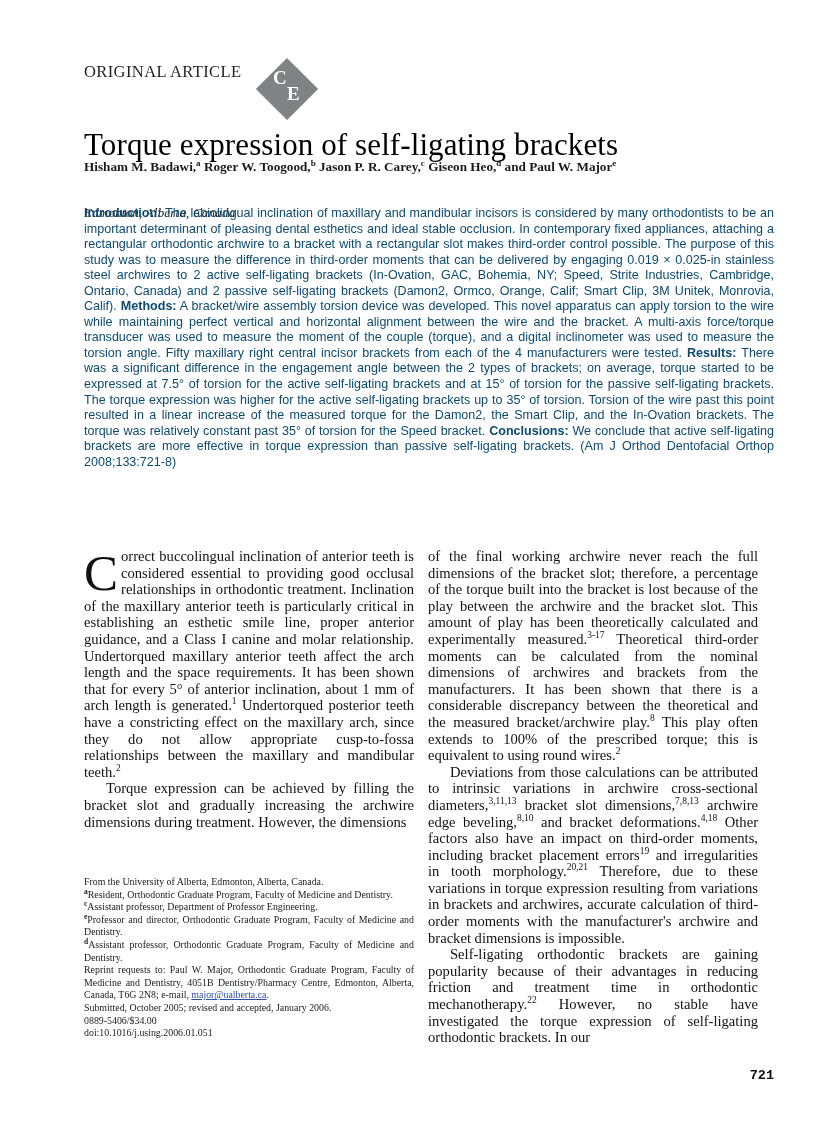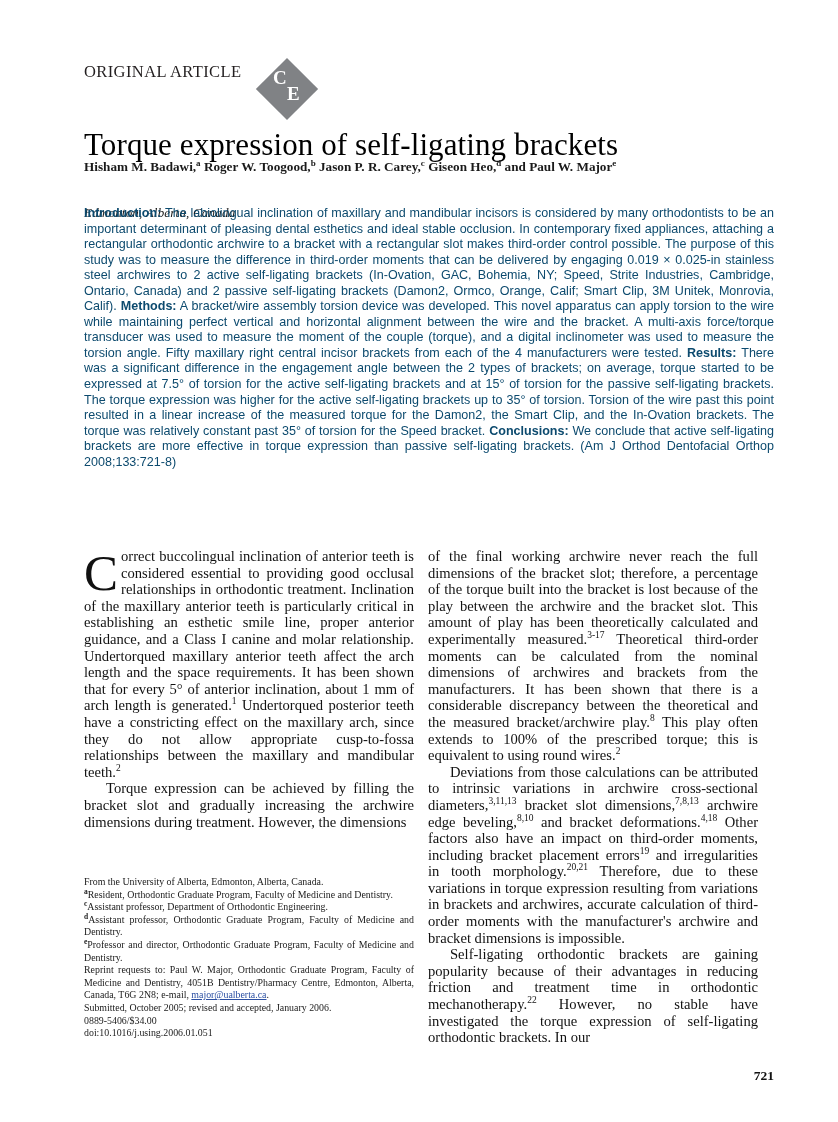--- a/index.html
+++ b/index.html
@@ -209,21 +209,21 @@
   }
   .email-link {
     color: #2b4fa2;
   }
 
   
   .folio {
     position: absolute;
     right: 64px;
     top: 1068px;
-    font-family: Liberation Serif, serif;
+    font-family: Liberation Mono, monospace;
     font-size: 13.5px;
     font-weight: bold;
     color: #111111;
   }
 </style>
 </head>
 <body>
 
 <div class="page">
 
@@ -256,23 +256,23 @@
 
   <div class="col col-right">
     <p class="no-indent"><span>of the final working archwire never reach the full dimensions of the bracket slot; therefore, a percentage of the torque built into the bracket is lost because of the play between the archwire and the bracket slot. This amount of play has been theoretically calculated and experimentally measured.</span><sup>3-17</sup><span> Theoretical third-order moments can be calculated from the nominal dimensions of archwires and brackets from the manufacturers. It has been shown that there is a considerable discrepancy between the theoretical and the measured bracket/archwire play.</span><sup>8</sup><span> This play often extends to 100% of the prescribed torque; this is equivalent to using round wires.</span><sup>2</sup></p>
     <p><span>Deviations from those calculations can be attributed to intrinsic variations in archwire cross-sectional diameters,</span><sup>3,11,13</sup><span> bracket slot dimensions,</span><sup>7,8,13</sup><span> archwire edge beveling,</span><sup>8,10</sup><span> and bracket deformations.</span><sup>4,18</sup><span> Other factors also have an impact on third-order moments, including bracket placement errors</span><sup>19</sup><span> and irregularities in tooth morphology.</span><sup>20,21</sup><span> Therefore, due to these variations in torque expression resulting from variations in brackets and archwires, accurate calculation of third-order moments with the manufacturer's archwire and bracket dimensions is impossible.</span></p>
     <p><span>Self-ligating orthodontic brackets are gaining popularity because of their advantages in reducing friction and treatment time in orthodontic mechanotherapy.</span><sup>22</sup><span> However, no stable have investigated the torque expression of self-ligating orthodontic brackets. In our</span></p>
   </div>
 
   <div class="footnotes">
     <p class="fn">From the University of Alberta, Edmonton, Alberta, Canada.</p>
     <p class="fn"><sup>a</sup><span>Resident, Orthodontic Graduate Program, Faculty of Medicine and Dentistry.</span></p>
-    <p class="fn"><sup>c</sup><span>Assistant professor, Department of Orthodontic Engineering.</span></p>
+    <p class="fn"><sup>c</sup><span>Assistant professor, Department of Professor Engineering.</span></p>
+    <p class="fn"><sup>e</sup><span>Professor and director, Orthodontic Graduate Program, Faculty of Medicine and Dentistry.</span></p>
     <p class="fn"><sup>d</sup><span>Assistant professor, Orthodontic Graduate Program, Faculty of Medicine and Dentistry.</span></p>
-    <p class="fn"><sup>e</sup><span>Professor and director, Orthodontic Graduate Program, Faculty of Medicine and Dentistry.</span></p>
     <p class="fn"><span>Reprint requests to: Paul W. Major, Orthodontic Graduate Program, Faculty of Medicine and Dentistry, 4051B Dentistry/Pharmacy Centre, Edmonton, Alberta, Canada, T6G 2N8; e-mail, </span><a class="email-link" href="#">major@ualberta.ca</a><span>.</span></p>
     <p class="fn">Submitted, October 2005; revised and accepted, January 2006.</p>
     <p class="fn">0889-5406/$34.00</p>
     <p class="fn">doi:10.1016/j.using.2006.01.051</p>
   </div>
 
   <div class="folio">721</div>
 
 </div>
 

